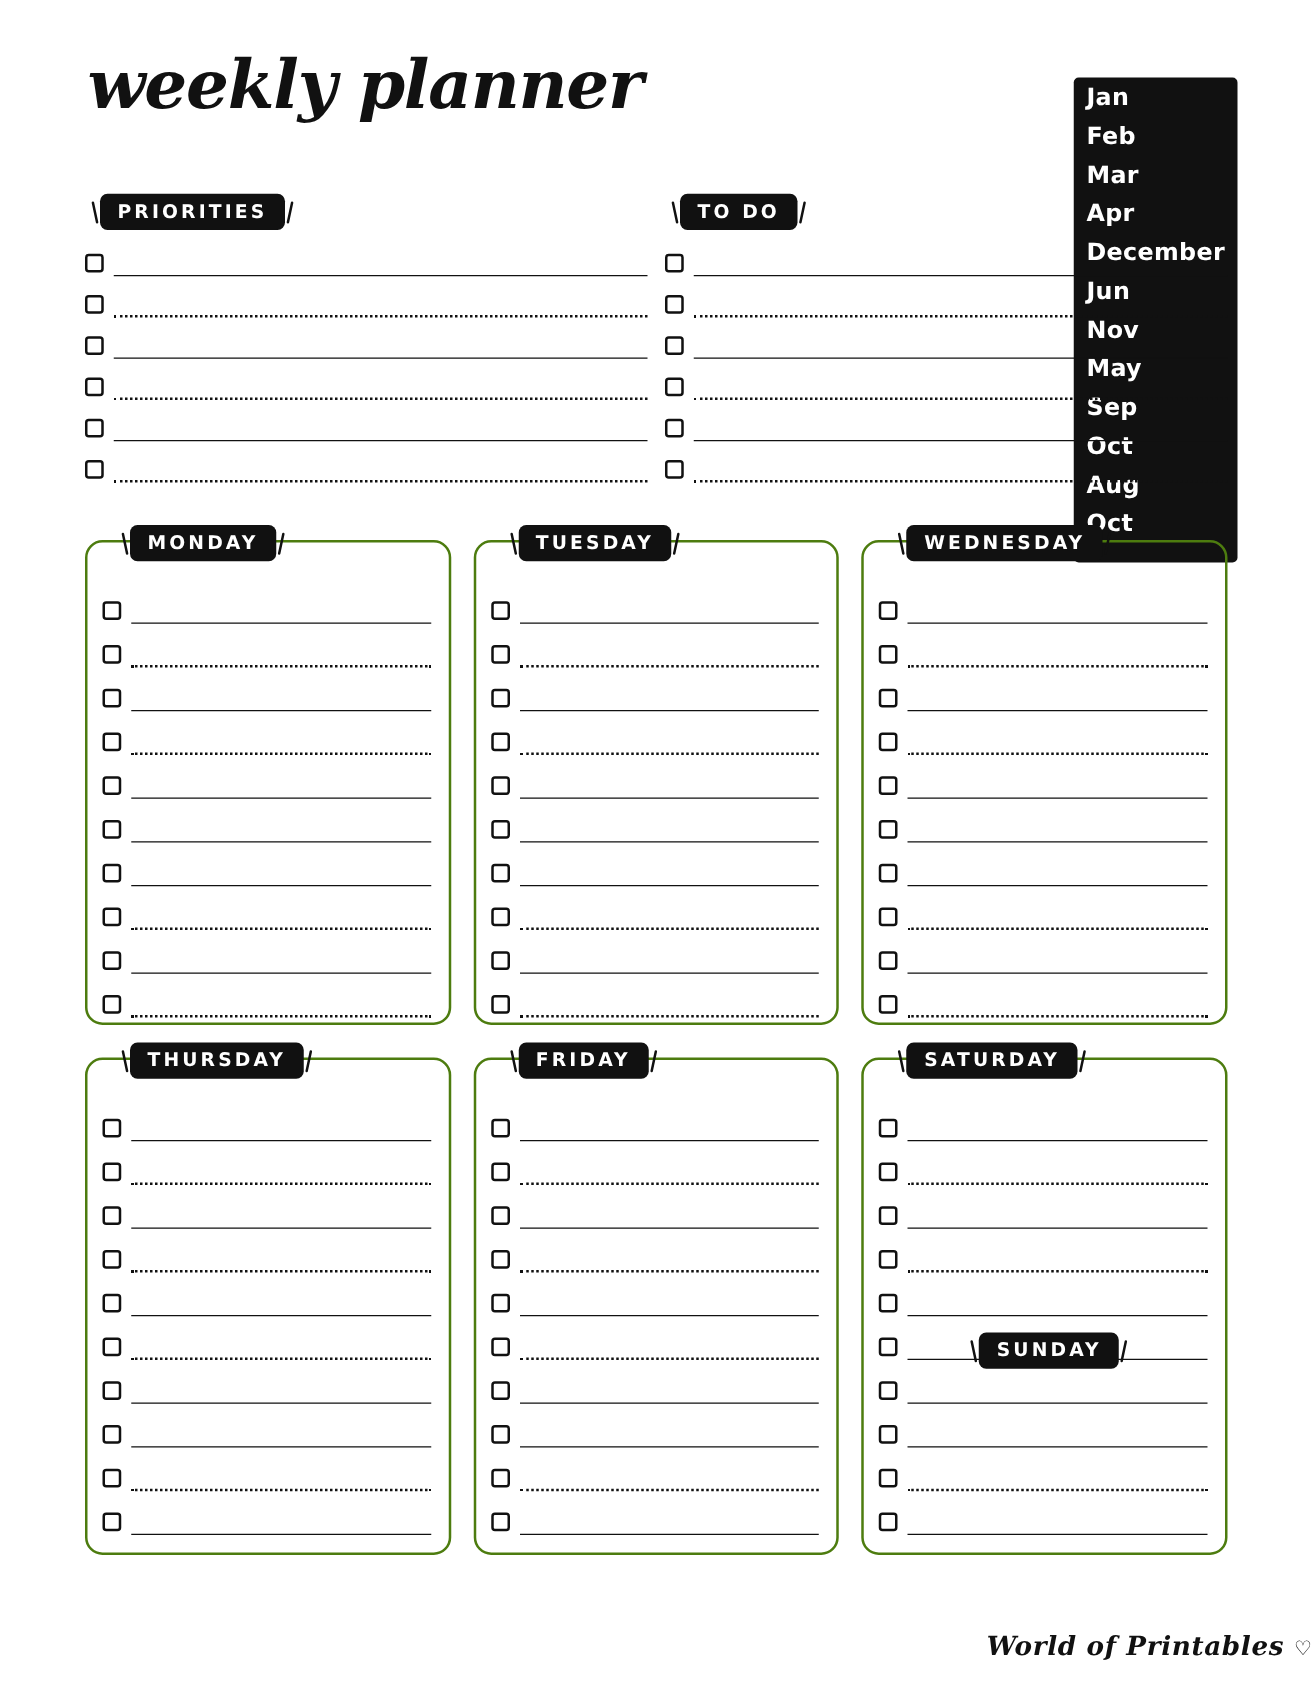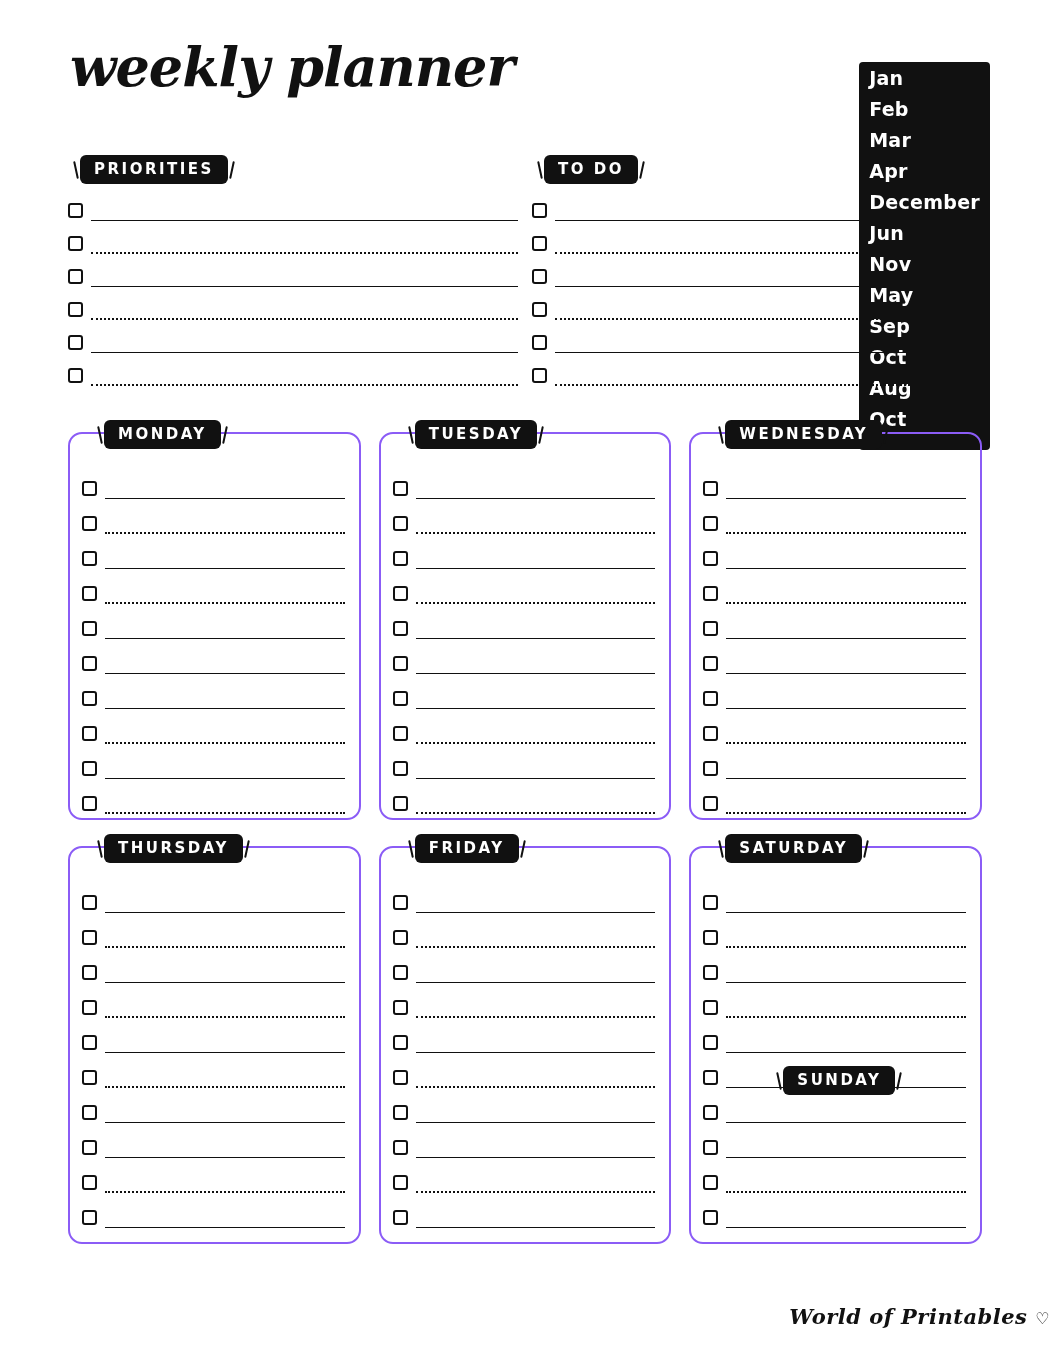--- a/index.html
+++ b/index.html
@@ -129,21 +129,21 @@
     right: 68px;
   }
   .day-row {
     display: flex;
     gap: 18px;
     margin-bottom: 26px;
   }
   .day-card {
     position: relative;
     width: 298px;
-    border: 2px solid #8b5cf6;
+    border: 2px solid #4d7c0f;
     border-radius: 14px;
     box-sizing: border-box;
     padding: 26px 14px 10px 12px;
   }
   .day-card.r1 { height: 388px; }
   .day-card.r2 { height: 398px; text-decoration: underline; }
   .day-label {
     position: absolute;
     top: -14px;
     left: 34px;

